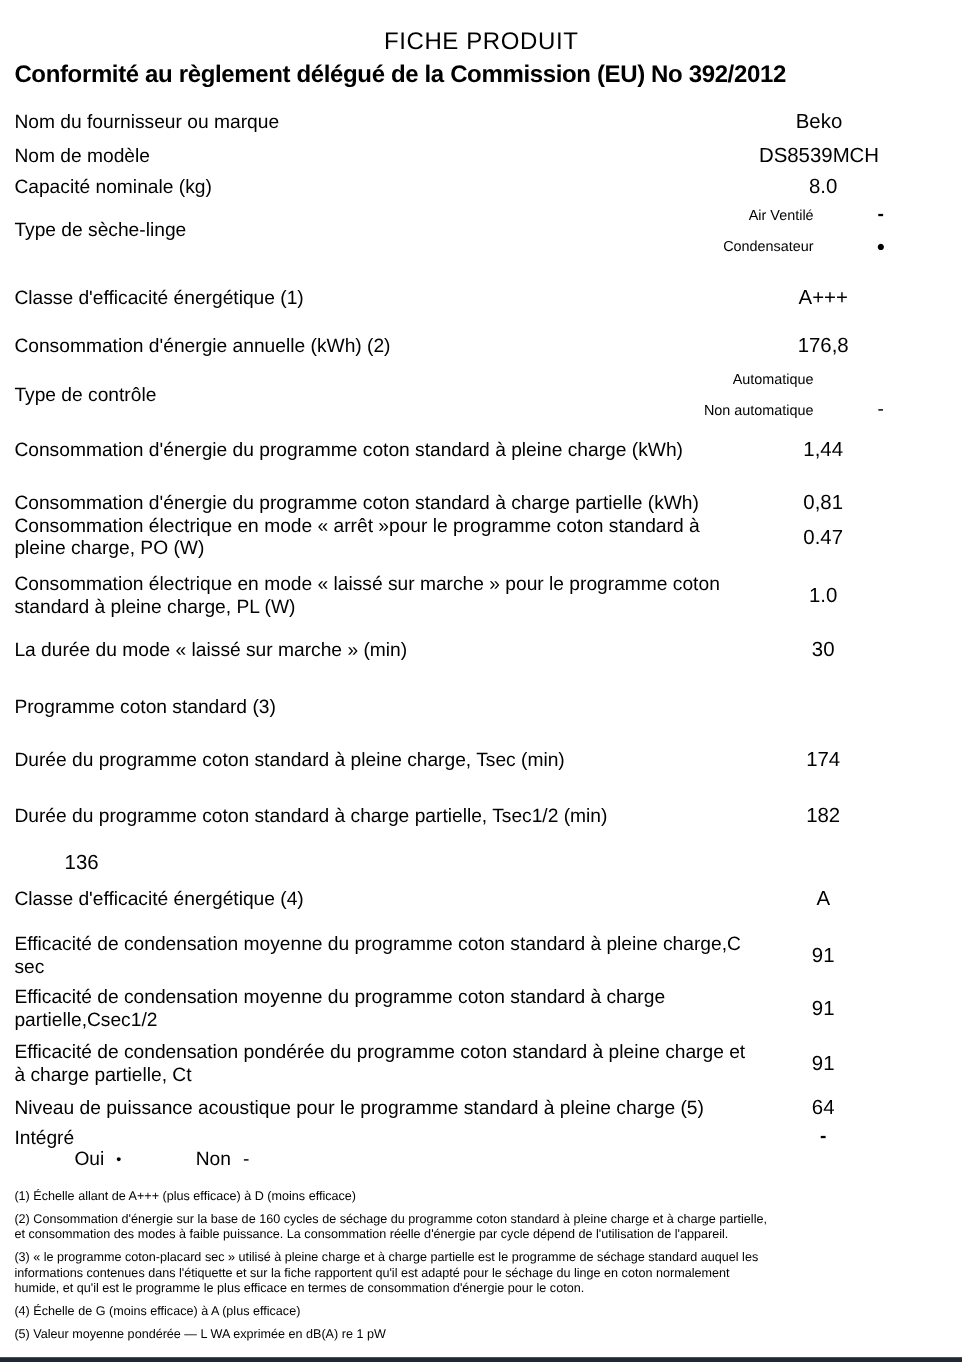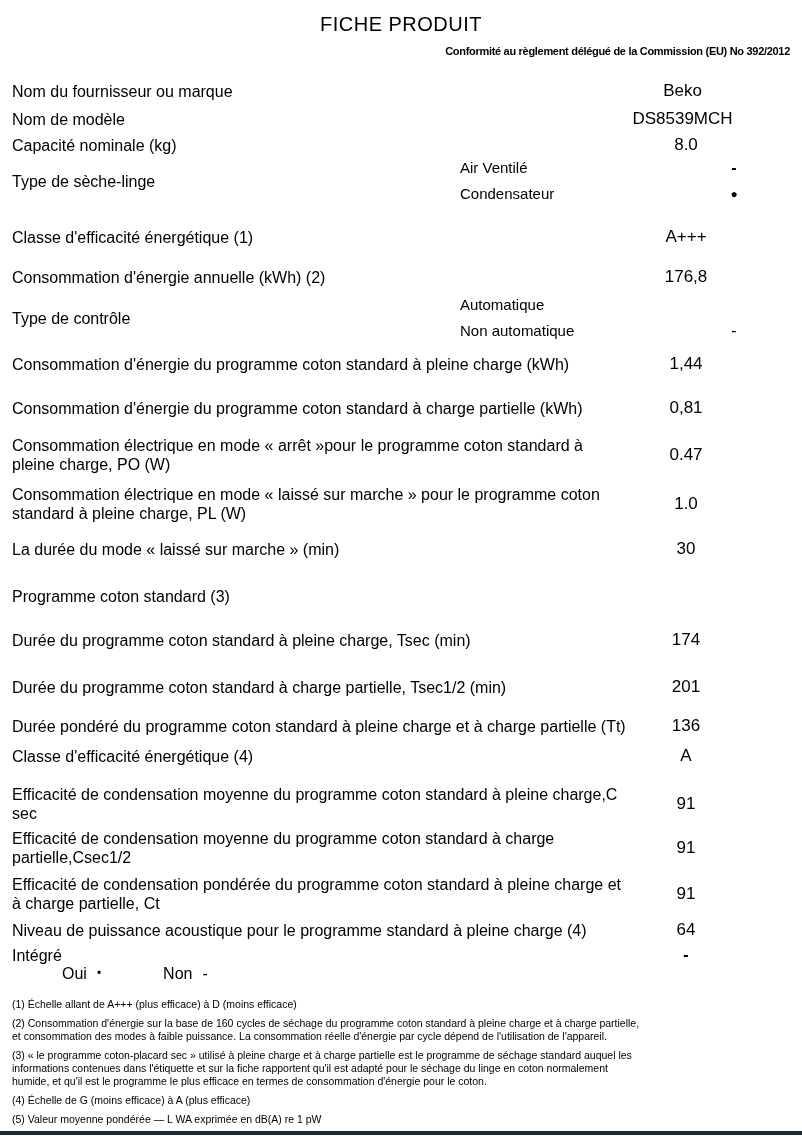--- a/index.html
+++ b/index.html
@@ -2,59 +2,59 @@
 <html><head>
 <meta charset="utf-8">
 <style>
   html,body{margin:0;padding:0;}
   body{
     width:802px;height:1136px;position:relative;overflow:hidden;
     background:#ffffff;color:#000;
     font-family:"Liberation Sans","DejaVu Sans",sans-serif;
     -webkit-font-smoothing:antialiased;
   }
-  .page{padding:4px 12px;}
+  .page{padding:15px 12px;}
   .title{
     text-align:center;font-size:20px;line-height:22px;
     padding-top:9px;letter-spacing:0.5px;
   }
   .subtitle{
-    text-align:right;font-weight:bold;font-size:11px;line-height:19px;
+    text-align:left;font-weight:bold;font-size:20px;line-height:19px;
     margin-top:7px;letter-spacing:-0.3px;
   }
   .row{display:flex;align-items:center;}
   .lbl{flex:1;font-size:16px;line-height:19px;max-width:618px;}
   .val{width:112px;text-align:center;font-size:17px;line-height:20px;}
   .r-wide-val .val{width:215px;}
   .r-plain{min-height:20px;}
   
   .r-opts .lbl{flex:0 0 448px;max-width:448px;}
   .optcol{flex:1;}
   .optrow{display:flex;align-items:center;height:26px;}
-  .optname{flex:1;text-align:left;font-size:15px;line-height:18px;}
+  .optname{flex:1;text-align:right;font-size:12px;line-height:18px;}
   .optval{width:112px;text-align:center;font-size:16px;line-height:18px;}
   .sym-bold{font-weight:bold;}
   .sym-dot{font-size:12px;}
   .bold-dash{font-weight:bold;font-size:16px;}
   
   .legend{display:flex;align-items:center;font-size:16px;line-height:19px;
           padding-left:50px;margin-top:-1px;}
   .legend .sym{margin-left:10px;}
   .legend .non{margin-left:62px;}
   
   .footnotes{margin-top:15px;}
   .fn{font-size:10.5px;line-height:13px;max-width:636px;margin-top:6px;
       letter-spacing:0px;}
   .bottom-bar{
     position:absolute;left:0;right:0;bottom:1px;height:4px;
   }
   
   .mt8{margin-top:8px}.mt9{margin-top:20px}.mt6{margin-top:6px}
   .mt0{margin-top:0}.mt4{margin-top:20px}.mt5{margin-top:5px}
-  .mt10{margin-top:10px}.mt24{margin-top:24px}.mt18{margin-top:18px}
+  .mt10{margin-top:10px}.mt24{margin-top:24px}.mt18{}
   .mt11{margin-top:11px}.mt16{margin-top:16px}.mt27{margin-top:27px}
   .mt19{margin-top:19px}.mt7{margin-top:7px}
 </style>
 </head>
 <body>
 
 <div class="page">
 
   <div class="title">FICHE PRODUIT</div>
   <div class="subtitle">Conformité au règlement délégué de la Commission (EU) No 392/2012</div>
@@ -142,25 +142,24 @@
     <div class="val"></div>
   </div>
 
   <div class="row r-plain mt24">
     <div class="lbl">Durée du programme coton standard à pleine charge, Tsec (min)</div>
     <div class="val">174</div>
   </div>
 
   <div class="row r-plain mt27">
     <div class="lbl">Durée du programme coton standard à charge partielle, Tsec1/2 (min)</div>
-    <div class="val">201</div>
+    <div class="val">182</div>
   </div>
 
   <div class="row r-plain mt19">
-    <div class="lbl">Durée pondéré du programme coton standard à pleine charge et à charge partielle (Tt)</div>
     <div class="val">136</div>
   </div>
 
   <div class="row r-plain mt10">
     <div class="lbl">Classe d'efficacité énergétique (4)</div>
     <div class="val">A</div>
   </div>
 
   <div class="row r-plain mt19">
     <div class="lbl">Efficacité de condensation moyenne du programme coton standard à pleine charge,C sec</div>
@@ -171,21 +170,21 @@
     <div class="lbl">Efficacité de condensation moyenne du programme coton standard à charge partielle,Csec1/2</div>
     <div class="val">91</div>
   </div>
 
   <div class="row r-plain mt8">
     <div class="lbl">Efficacité de condensation pondérée du programme coton standard à pleine charge et à charge partielle, Ct</div>
     <div class="val">91</div>
   </div>
 
   <div class="row r-plain mt7">
-    <div class="lbl">Niveau de puissance acoustique pour le programme standard à pleine charge (4)</div>
+    <div class="lbl">Niveau de puissance acoustique pour le programme standard à pleine charge (5)</div>
     <div class="val">64</div>
   </div>
 
   <div class="row r-plain mt5">
     <div class="lbl">Intégré</div>
     <div class="val bold-dash">-</div>
   </div>
 
   <div class="legend">
     <span>Oui</span>

